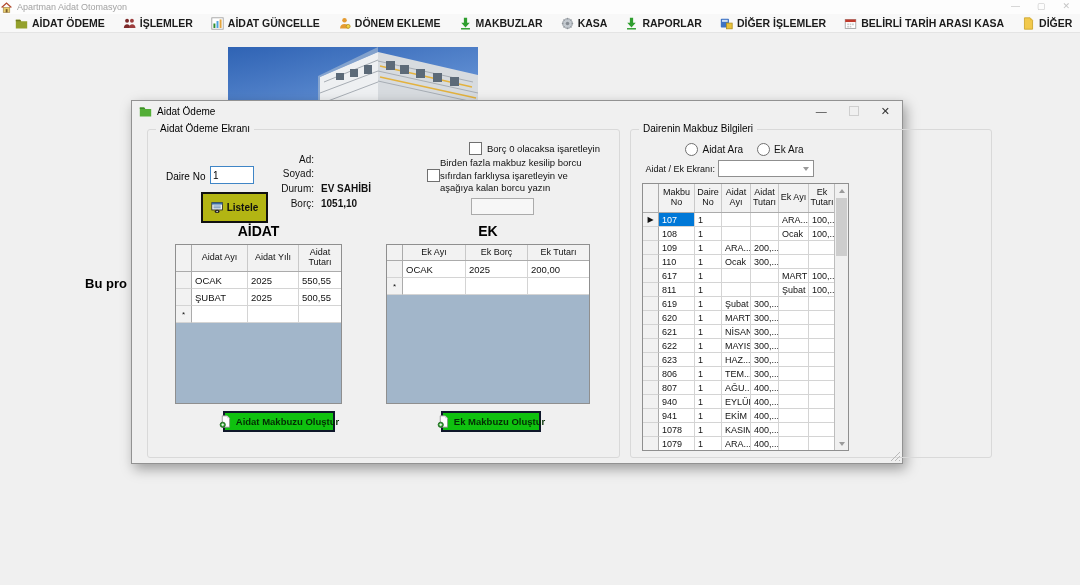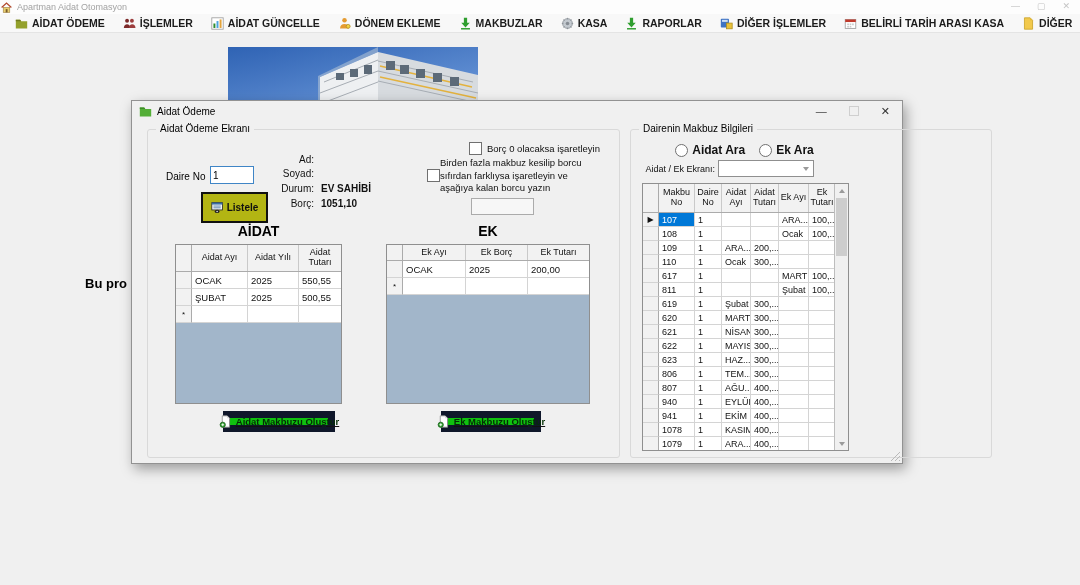--- a/index.html
+++ b/index.html
@@ -78,30 +78,30 @@
   .grid-cols .dcell{font-size:9px;}
   .grid-cols .hcell{font-size:9px;}
   .vscroll{width:13px;background:#f0f0f0;border-left:1px solid #bdbdbd;position:relative;flex:none;}
   .vs-arrow{position:absolute;left:0;width:13px;height:13px;display:flex;align-items:center;justify-content:center;}
   .vs-up{top:0;}
   .vs-down{bottom:0;}
   .tri-up{width:0;height:0;border-left:3px solid transparent;border-right:3px solid transparent;border-bottom:4px solid #9a9a9a;}
   .tri-down{width:0;height:0;border-left:3px solid transparent;border-right:3px solid transparent;border-top:4px solid #9a9a9a;}
   .vs-thumb{position:absolute;left:1px;top:14px;width:11px;height:58px;background:#cdcdcd;}
 
-  .green-btn{position:absolute;height:21px;background:#0fc10f;border:7px solid #0f172a;
-    display:flex;align-items:center;justify-content:center;gap:4px;padding:0 5px;box-sizing:border-box;cursor:default;text-decoration:underline;}
+  .green-btn{position:absolute;height:21px;background:#0fc10f;border:2px solid #0f172a;
+    display:flex;align-items:center;justify-content:center;gap:4px;padding:0 5px;box-sizing:border-box;cursor:default;}
   .green-btn .blabel{font-size:9.5px;color:#042d04;font-weight:bold;white-space:nowrap;}
   .btn-aidat{left:91px;top:310px;width:112px;}
   .btn-ek{left:309px;top:310px;width:100px;}
 
   .radio-row{position:absolute;left:498px;top:42px;width:229px;display:flex;justify-content:center;gap:14px;}
   .radio-item{display:flex;align-items:center;gap:4px;}
   .radio{width:11px;height:11px;border:1px solid #707070;border-radius:50%;background:#fff;display:inline-block;}
-  .radio-label{font-size:12px;font-weight:bold;}
+  .radio-label{font-size:10px;}
 
   .donem-label{position:absolute;left:505px;top:63px;width:78px;text-align:right;font-size:9px;}
   .combo{position:absolute;left:586px;top:59px;width:96px;height:17px;background:#fff;border:1px solid #8f8f8f;
     box-sizing:border-box;display:flex;align-items:center;}
   .combo .cval{flex:1;font-size:9px;padding-left:3px;}
   .combo .carrow{width:14px;display:flex;align-items:center;justify-content:center;}
 
   .resize-grip{position:absolute;right:2px;bottom:2px;width:10px;height:10px;
     background:linear-gradient(135deg,transparent 50%,#b9b9b9 50%,#b9b9b9 55%,transparent 55%,transparent 70%,#b9b9b9 70%,#b9b9b9 75%,transparent 75%,transparent 90%,#b9b9b9 90%);}
 </style>

